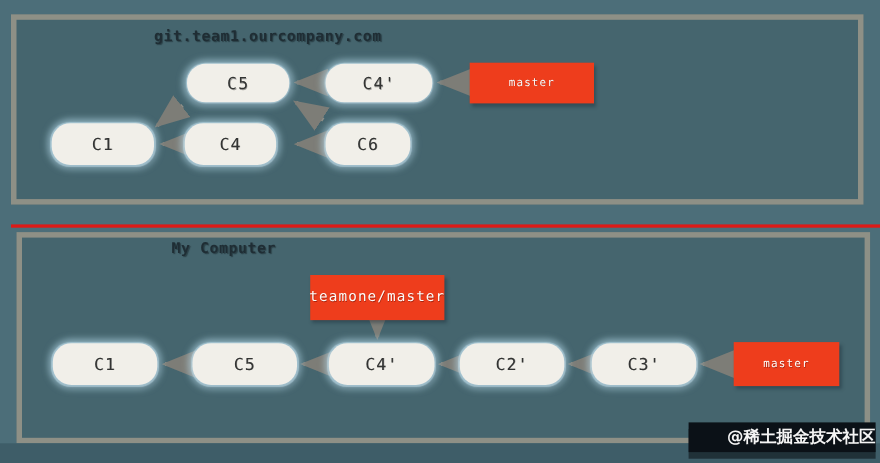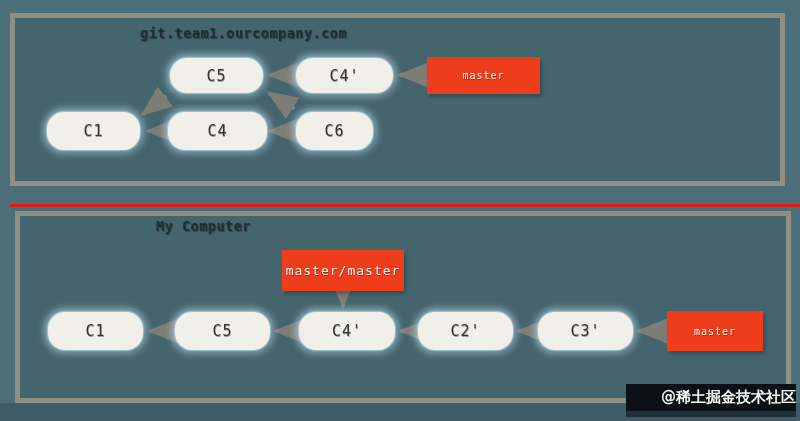--- a/index.html
+++ b/index.html
@@ -97,24 +97,24 @@
     <line class="edge" x1="416" y1="331" x2="401" y2="331" marker-end="url(#ah)"></line>
     <line class="edge" x1="536" y1="331" x2="519" y2="331" marker-end="url(#ah)"></line>
     <line class="edge" x1="665" y1="331" x2="639" y2="331" marker-end="url(#ah)"></line>
     <line class="edge" x1="343" y1="292" x2="343" y2="306" marker-end="url(#ah)"></line>
   </svg>
 
   <div class="node commit" style="left:170px;top:58px;width:93px;height:35px">C5</div>
   <div class="node commit" style="left:296px;top:58px;width:97px;height:35px">C4'</div>
   <div class="node branch" style="left:427px;top:57px;width:113px;height:37px">master</div>
   <div class="node commit" style="left:47px;top:112px;width:93px;height:38px">C1</div>
-  <div class="node commit" style="left:168px;top:112px;width:99px;height:38px">C4</div>
+  <div class="node commit" style="left:168px;top:112px;width:83px;height:38px">C4</div>
   <div class="node commit" style="left:296px;top:112px;width:77px;height:38px">C6</div>
 
-  <div class="node branch" style="left:282px;top:250px;width:122px;height:41px;font-size:13px">master/master</div>
+  <div class="node branch" style="left:282px;top:250px;width:122px;height:41px;font-size:13px">teamone/master</div>
   <div class="node commit" style="left:48px;top:312px;width:95px;height:38px">C1</div>
   <div class="node commit" style="left:175px;top:312px;width:95px;height:38px">C5</div>
   <div class="node commit" style="left:299px;top:312px;width:96px;height:38px">C4'</div>
   <div class="node commit" style="left:418px;top:312px;width:95px;height:38px">C2'</div>
   <div class="node commit" style="left:538px;top:312px;width:95px;height:38px">C3'</div>
   <div class="node branch" style="left:667px;top:311px;width:96px;height:40px">master</div>
 
   <div class="watermark">
     <span>@稀土掘金技术社区</span>
   </div>

